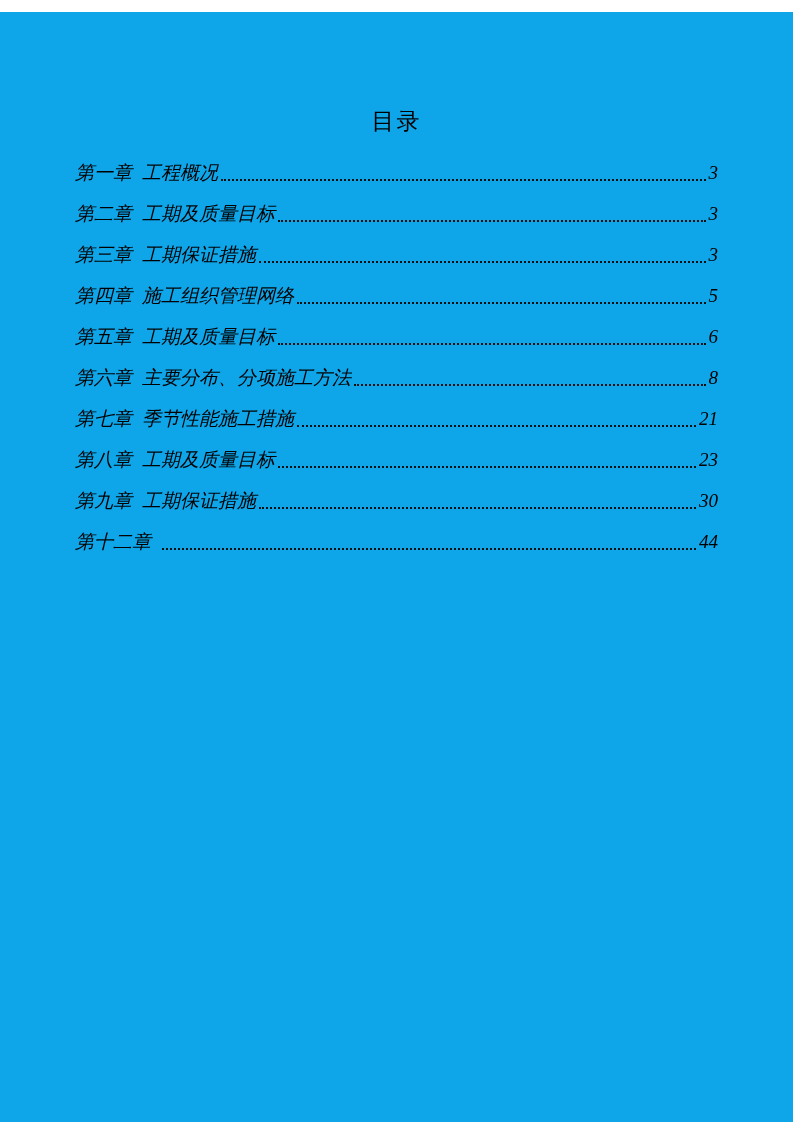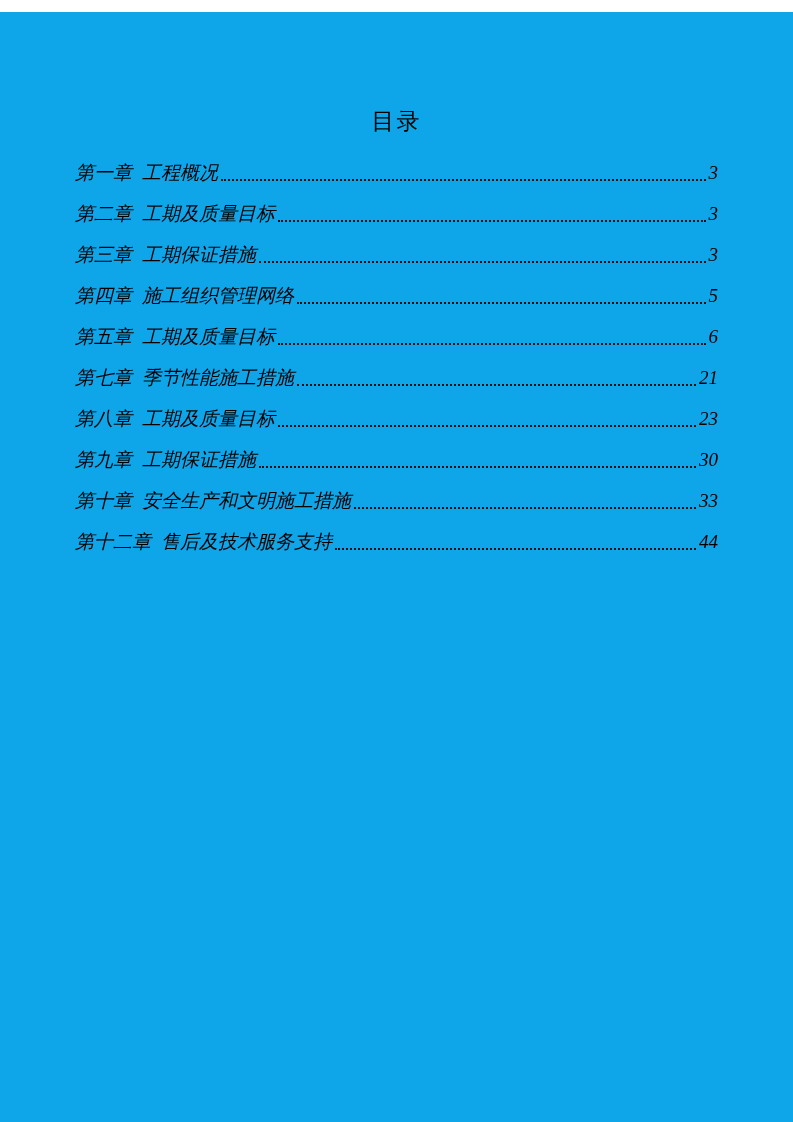--- a/index.html
+++ b/index.html
@@ -94,20 +94,26 @@
       <span class="toc-page">5</span>
     </div>
 
     <div class="toc-row">
       <span class="toc-chapter">第五章</span>
       <span class="toc-entry-title">工期及质量目标</span>
       <span class="toc-leader"></span>
       <span class="toc-page">6</span>
     </div>
 
+    <div class="toc-row">
+      <span class="toc-chapter">第六章</span>
+      <span class="toc-entry-title">主要分布、分项施工方法</span>
+      <span class="toc-leader"></span>
+      <span class="toc-page">8</span>
+    </div>
 
     <div class="toc-row">
       <span class="toc-chapter">第七章</span>
       <span class="toc-entry-title">季节性能施工措施</span>
       <span class="toc-leader"></span>
       <span class="toc-page">21</span>
     </div>
 
     <div class="toc-row">
       <span class="toc-chapter">第八章</span>
@@ -116,29 +122,22 @@
       <span class="toc-page">23</span>
     </div>
 
     <div class="toc-row">
       <span class="toc-chapter">第九章</span>
       <span class="toc-entry-title">工期保证措施</span>
       <span class="toc-leader"></span>
       <span class="toc-page">30</span>
     </div>
 
-    <div class="toc-row">
-      <span class="toc-chapter">第十章</span>
-      <span class="toc-entry-title">安全生产和文明施工措施</span>
-      <span class="toc-leader"></span>
-      <span class="toc-page">33</span>
-    </div>
 
 
     <div class="toc-row">
       <span class="toc-chapter">第十二章</span>
-      <span class="toc-entry-title">售后及技术服务支持</span>
       <span class="toc-leader"></span>
       <span class="toc-page">44</span>
     </div>
 
   </div>
 </div>
 
 </body></html>

